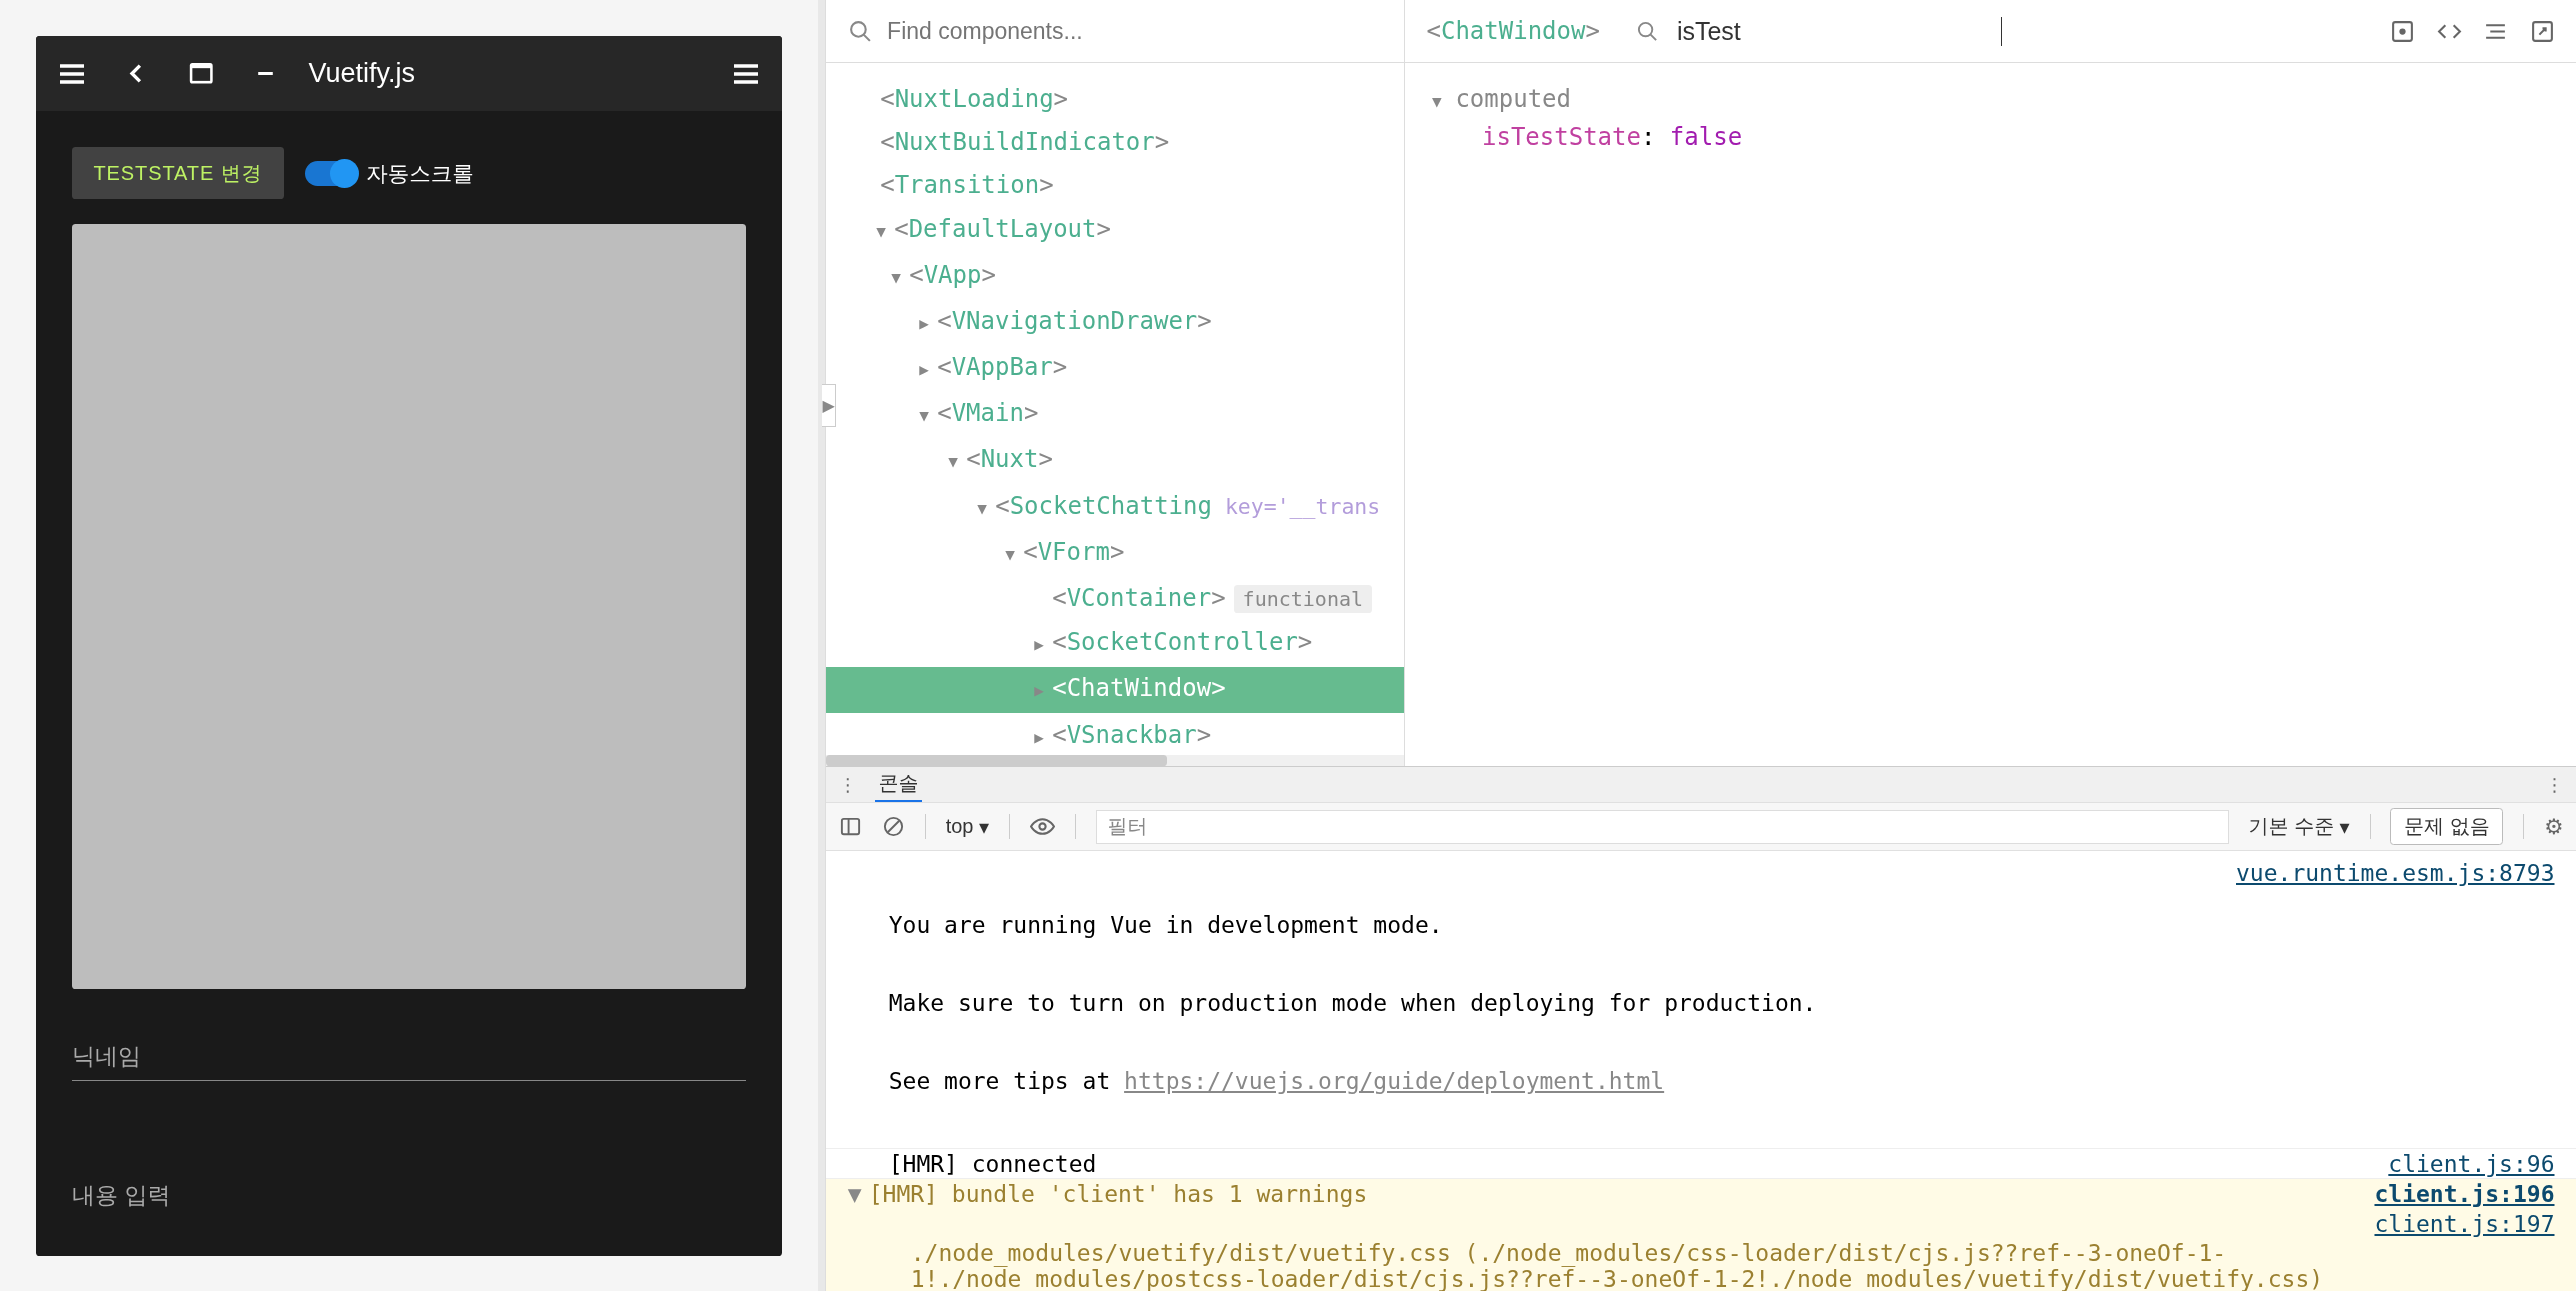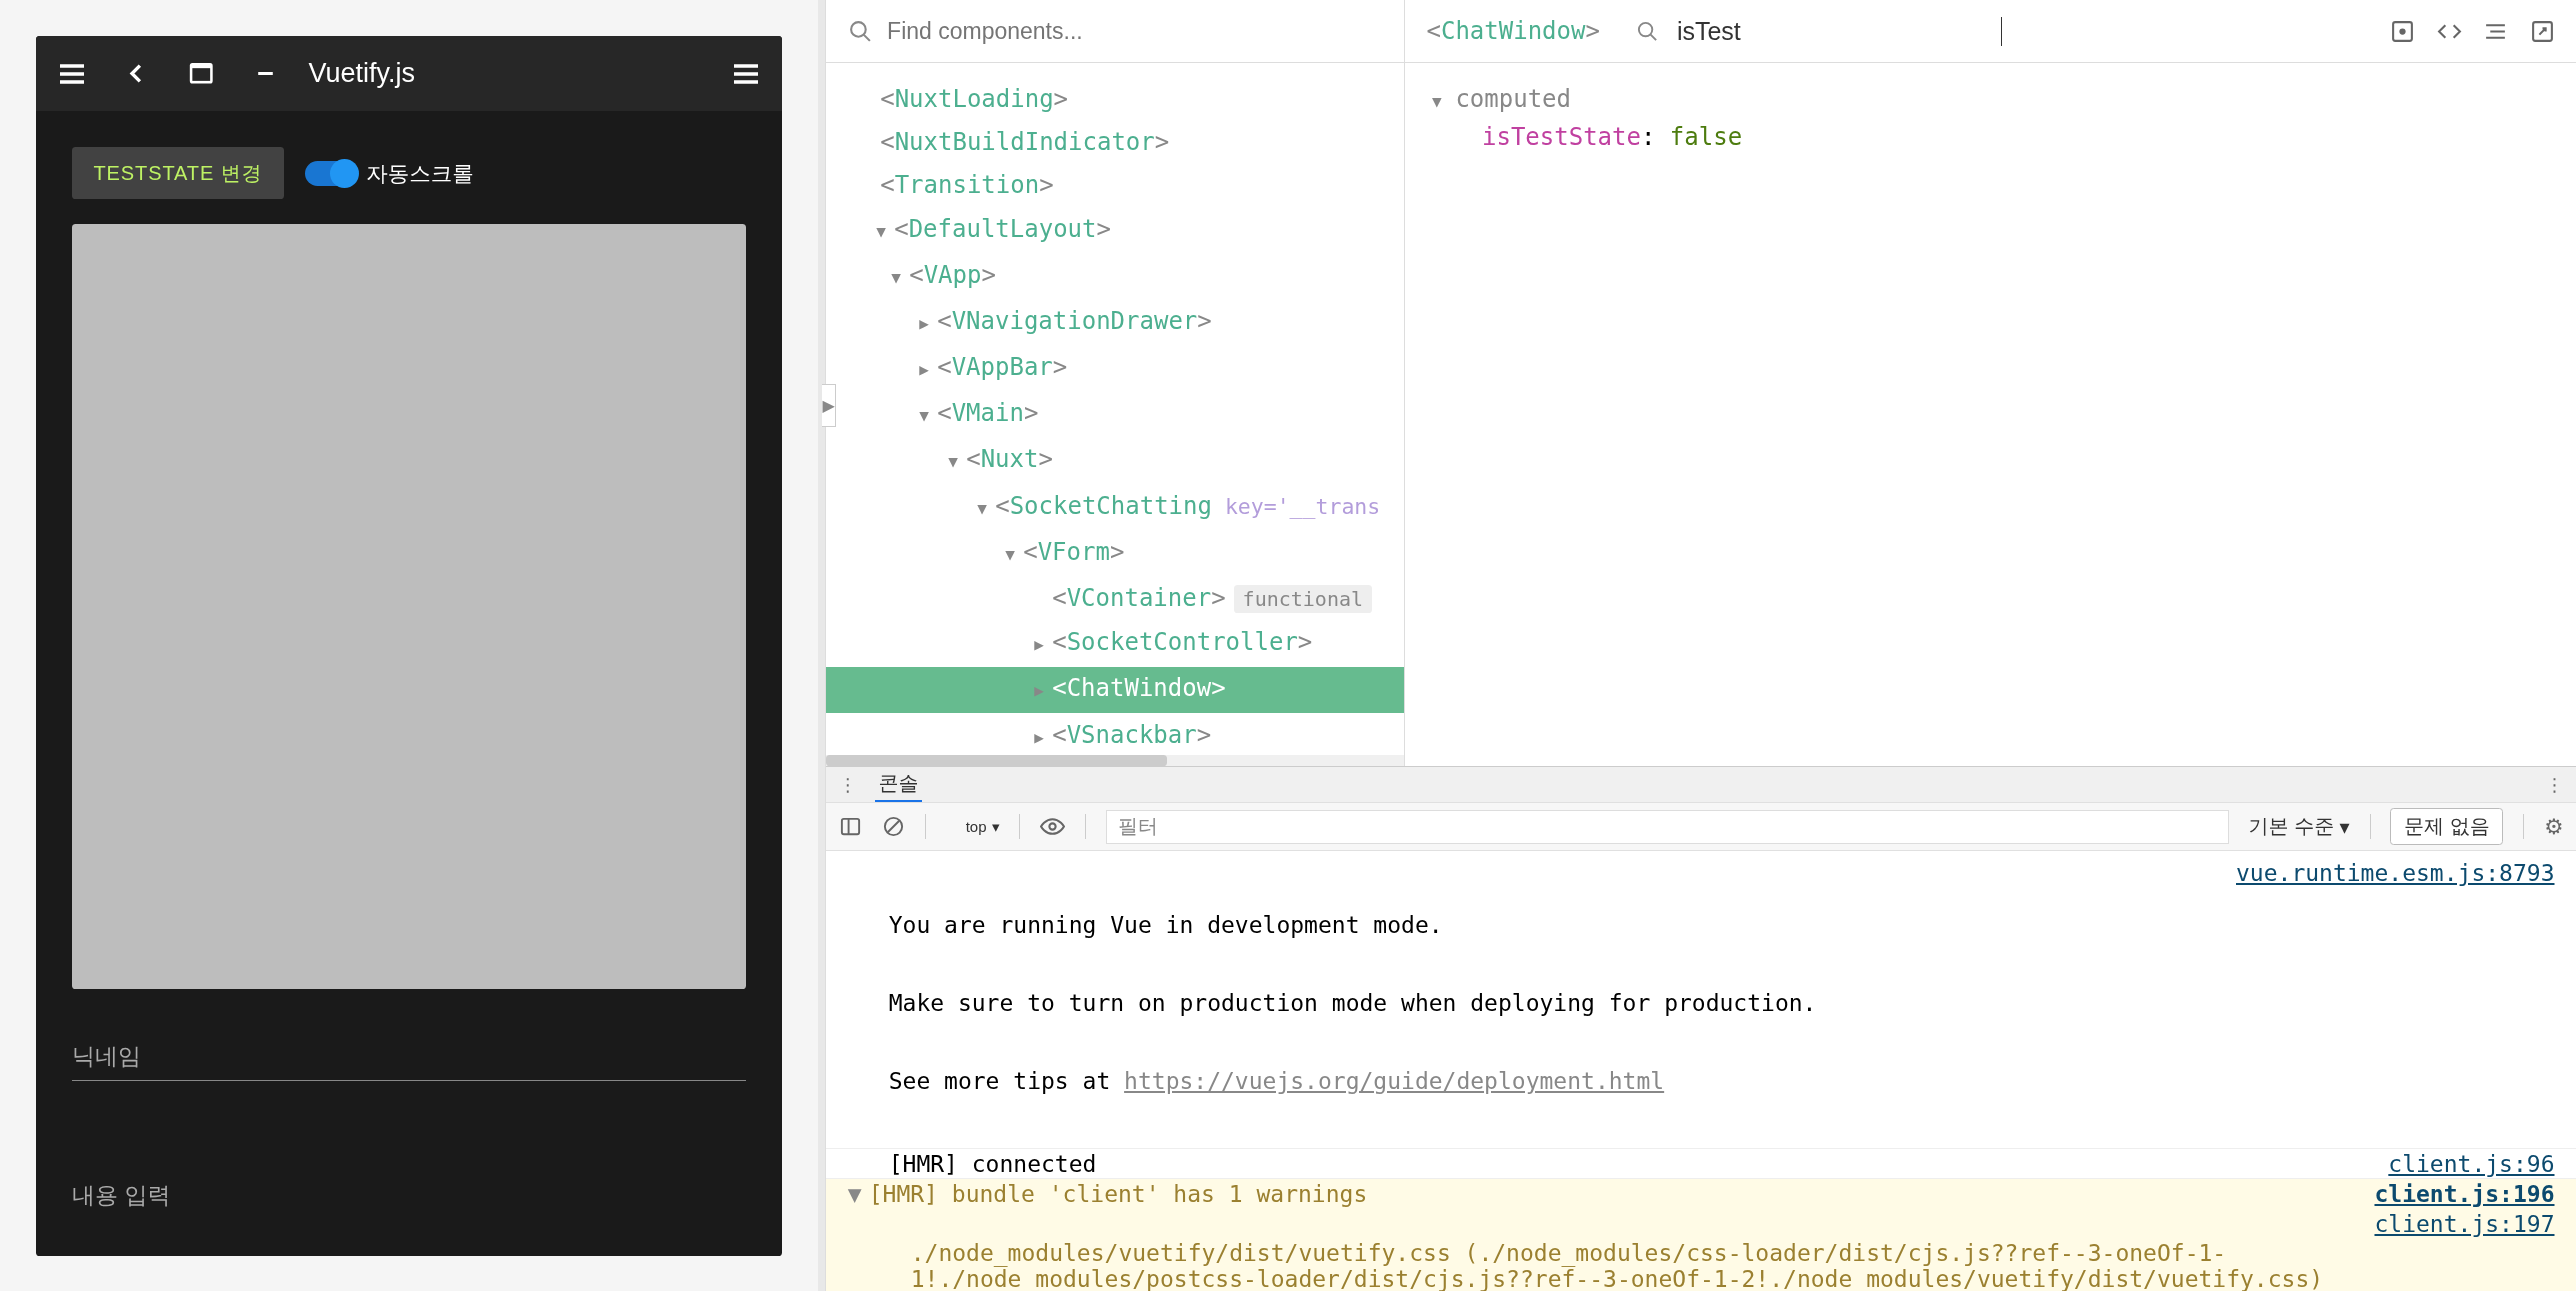--- a/index.html
+++ b/index.html
@@ -55,31 +55,31 @@
 .insp-crumb .comp-name { color: #4caf8f; }
 .insp-search-icon { width: 23px; height: 23px; color: #888; margin-left: 18px; }
 .insp-search-input { border: none; outline: none; font-size: 25px; color: #333; border-right: 0.9px solid #333; padding-right: 1.8px; font-family: -apple-system, sans-serif; }
 .insp-actions { margin-left: auto; display: flex; gap: 21.5px; color: #666; }
 .insp-actions svg, .insp-actions span { width: 25px; height: 25px; cursor: pointer; }
 .insp-body { padding: 21.5px 27px; font-family: "SF Mono", Menlo, monospace; font-size: 24px; }
 .insp-section { color: #888; margin-bottom: 7.2px; }
 .insp-section .caret { margin-right: 5.4px; }
 .insp-prop { padding-left: 50px; margin-top: 10.8px; }
 .insp-prop-key { color: #c040a0; }
-.insp-prop-val { color: #4d7c0f; text-align: right; }
+.insp-prop-val { color: #a21caf; text-align: right; }
 
 
 .dt-bottom { flex: 1; border-top: 0.9px solid #ccc; display: flex; flex-direction: column; }
 .console-tabs { height: 36px; display: flex; align-items: center; padding: 0 12.6px; gap: 18px; border-bottom: 0.9px solid #e0e0e0; background: #f0f0f0; }
 .kebab { font-size: 18px; color: #666; cursor: pointer; }
 .tab-active { font-size: 20px; color: #333; padding: 0 3.6px; border-bottom: 2.7px solid #1a73e8; height: 100%; display: flex; align-items: center; }
 .console-toolbar { height: 48px; display: flex; align-items: center; padding: 0 12.6px; gap: 20px; border-bottom: 0.9px solid #e0e0e0; background: #f7f7f7; }
 .ct-icon { color: #666; cursor: pointer; display: flex; align-items: center; }
 .ct-sep { width: 0.9px; height: 25px; background: #ccc; }
-.ct-select { font-size: 15px; color: #333; display: flex; align-items: center; gap: 5.4px; cursor: pointer; margin-left: 20px; }
+.ct-select { font-size: 20px; color: #333; display: flex; align-items: center; gap: 5.4px; cursor: pointer; }
 .ct-filter { flex: 1; border: 0.9px solid #ddd; background: #fff; height: 34px; padding: 0 10.8px; font-size: 20px; color: #888; display: flex; align-items: center; max-width: 1193px; }
 .ct-level { font-size: 20px; color: #333; display: flex; align-items: center; gap: 5.4px; }
 .ct-noissue { font-size: 20px; color: #333; border: 0.9px solid #bbb; padding: 3.6px 12.6px; border-radius: 3.6px; background: #fff; }
 .ct-gear { font-size: 21.5px; color: #666; }
 .console-body { flex: 1; padding: 7.2px 0; font-family: "SF Mono", Menlo, Consolas, monospace; font-size: 23px; overflow: hidden; background: #fff; }
 .c-line { padding: 1.8px 21.5px; display: flex; }
 .c-msg { flex: 1; white-space: pre-wrap; }
 .c-msg.indent { padding-left: 41px; }
 .c-src { color: #0c4a6e; text-decoration: underline; cursor: pointer; white-space: nowrap; margin-left: 18px; }
 .c-link { color: #888; text-decoration: underline; }

